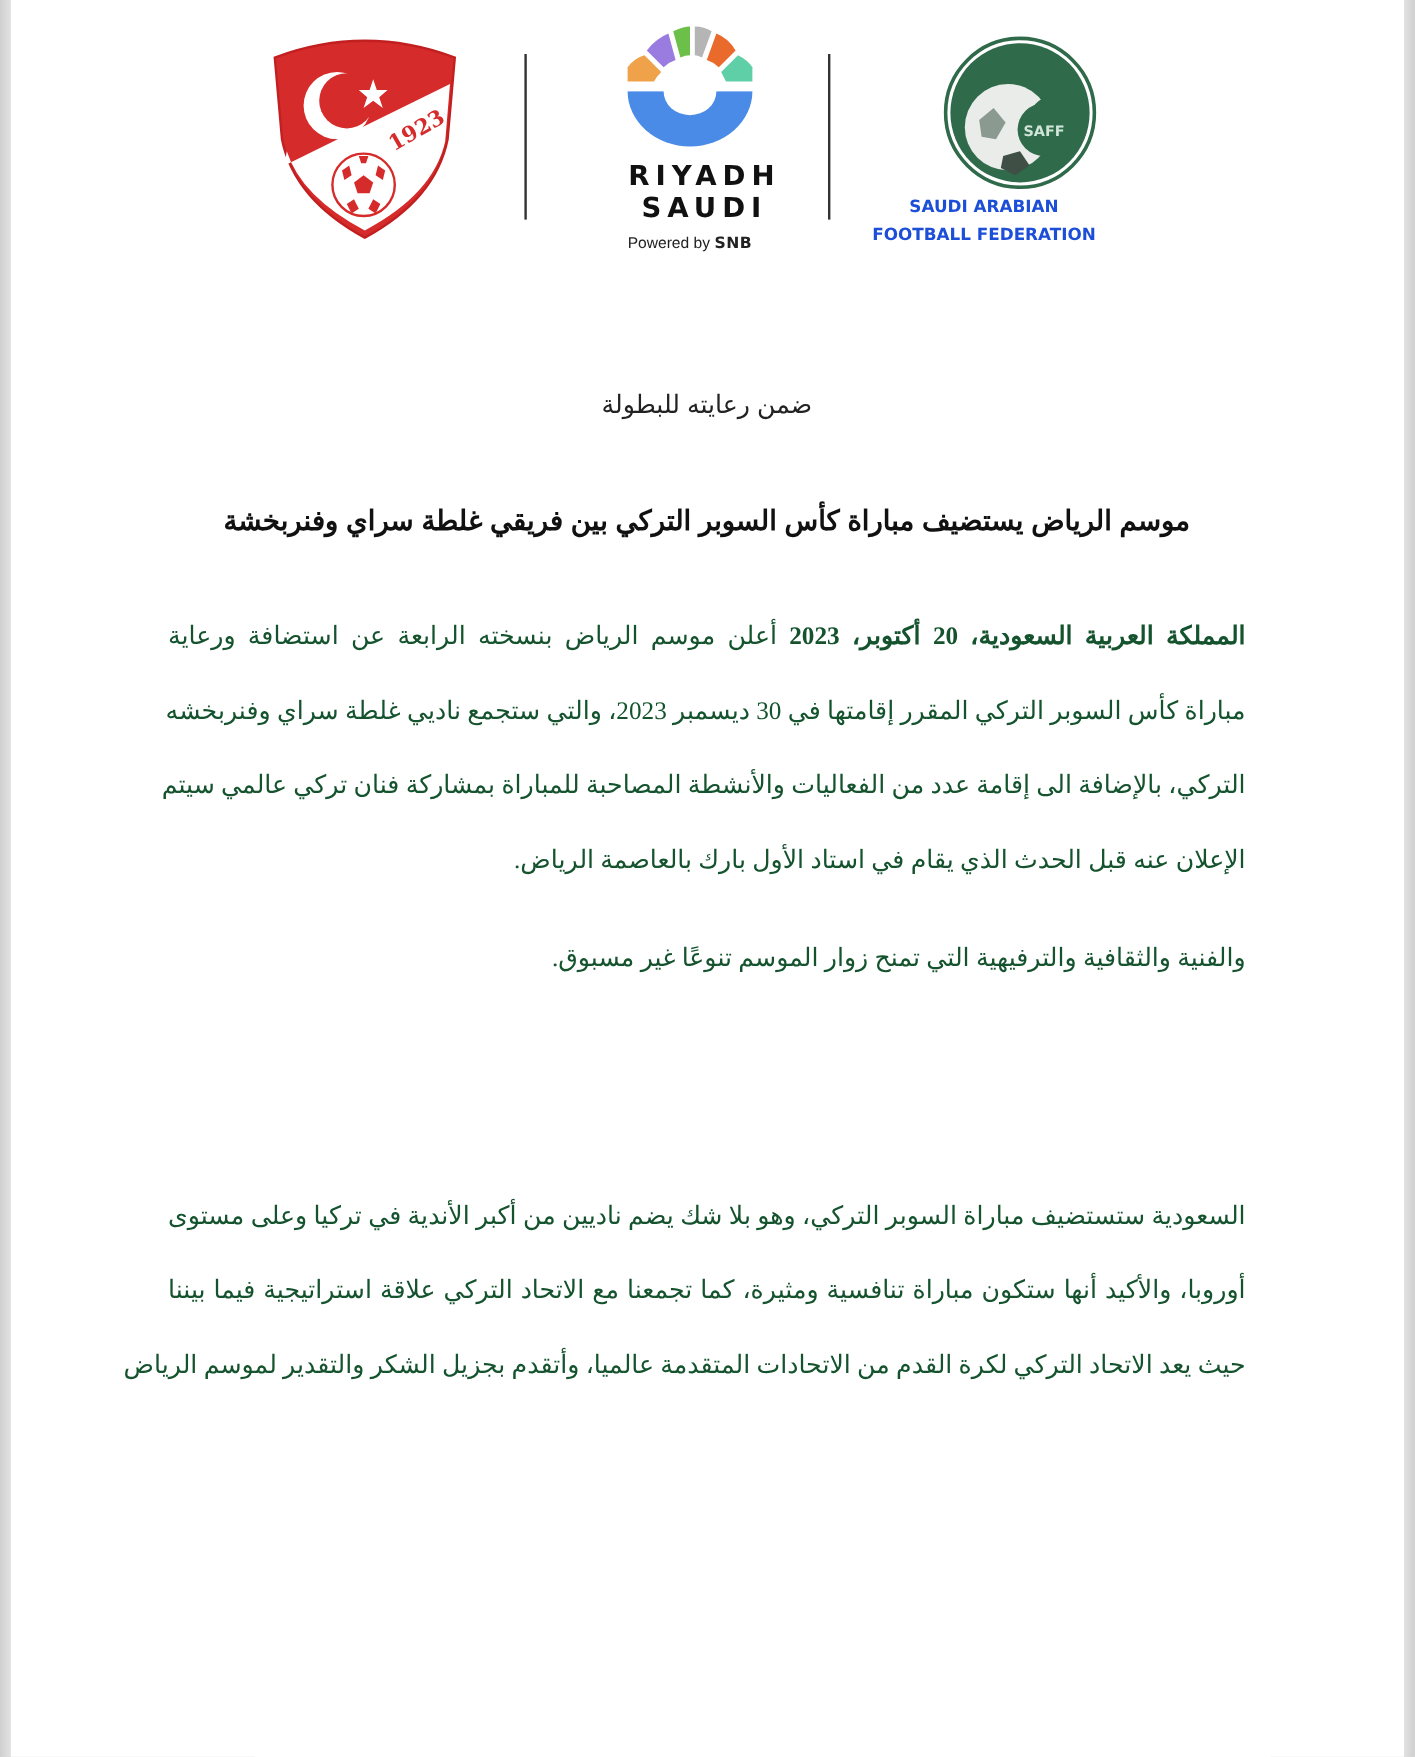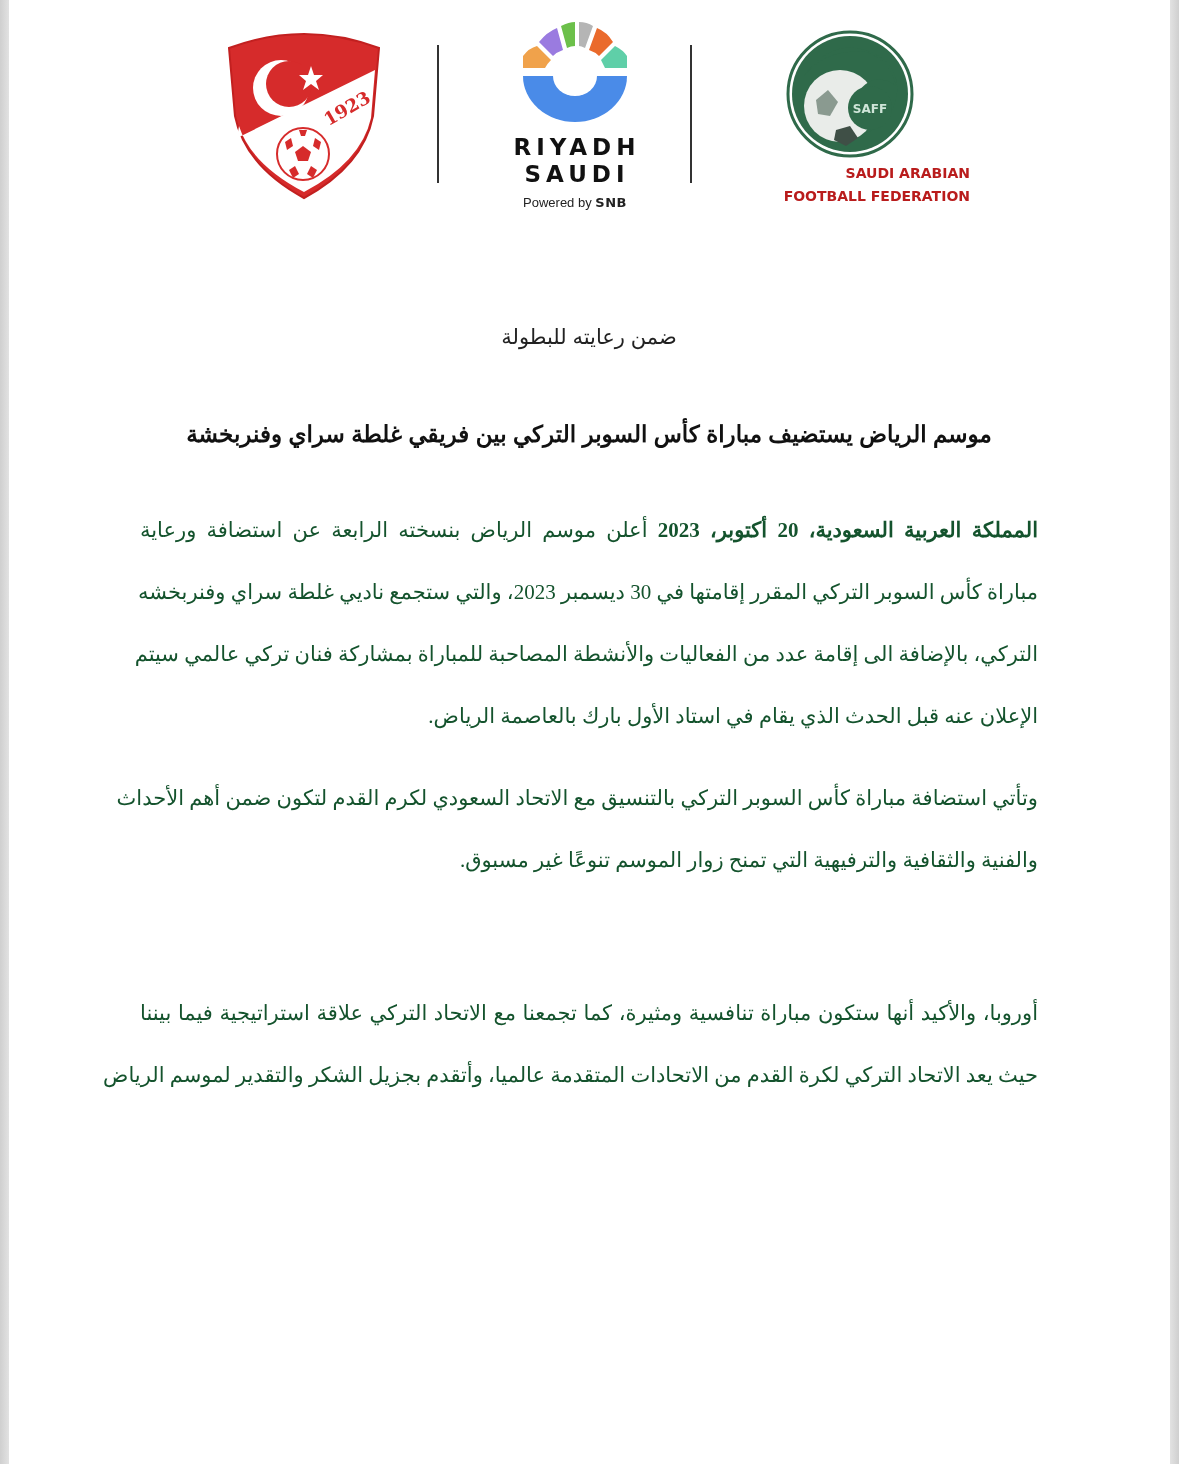--- a/index.html
+++ b/index.html
@@ -25,36 +25,36 @@
       background: linear-gradient(to left, #cfcfcf, #e2e2e2);
     }
     
     .logo-tff { position: absolute; left: 223px; top: 26px; width: 162px; height: 176px; }
     .divider { position: absolute; width: 2px; background: #333; }
     .divider.d1 { left: 437px; top: 45px; height: 138px; }
     .divider.d2 { left: 690px; top: 45px; height: 138px; }
     .logo-rs { position: absolute; left: 510px; top: 20px; width: 130px; height: 200px; }
     .rs-mark { position: absolute; left: 5px; top: 0; width: 120px; height: 105px; }
     .rs-title {
-      position: absolute; left: 2px; width: 130px; text-align: center;
+      position: absolute; left: 12px; width: 130px; text-align: center;
       font-family: "DejaVu Sans", sans-serif; font-weight: bold;
       font-size: 23px; letter-spacing: 5px; color: #111; line-height: 1;
     }
     .rs-title.l1 { top: 116px; }
     .rs-title.l2 { top: 143px; }
     .rs-powered {
       position: absolute; left: 0; width: 130px; top: 175px; text-align: center;
       font-family: "Liberation Sans", sans-serif; font-size: 13px; color: #222;
     }
     .rs-powered b { font-family: "DejaVu Sans", sans-serif; font-weight: bold; font-size: 13px; letter-spacing: 0.5px; }
     .logo-saff { position: absolute; left: 786px; top: 30px; width: 128px; height: 128px; }
     .saff-name {
-      position: absolute; left: 730px; width: 240px; text-align: right;
+      position: absolute; left: 700px; width: 240px; text-align: center;
       font-family: "DejaVu Sans", sans-serif; font-weight: bold;
-      font-size: 14px; color: #b91c1c; line-height: 1;
+      font-size: 14px; color: #1d4ed8; line-height: 1;
     }
     .saff-name.l1 { top: 166px; }
     .saff-name.l2 { top: 189px; }
     .subtitle {
       position: absolute; left: 140px; width: 898px; top: 325px;
       text-align: center; direction: rtl;
       font-family: "Liberation Sans", sans-serif; font-size: 21px; color: #222;
     }
     .headline {
       position: absolute; left: 140px; width: 898px; top: 421px;
@@ -140,20 +140,20 @@
   <div class="line">
     <span class="bold">المملكة العربية السعودية، 20 أكتوبر، 2023</span>
     <span>أعلن موسم الرياض بنسخته الرابعة عن استضافة ورعاية</span>
   </div>
   <div class="line">مباراة كأس السوبر التركي المقرر إقامتها في 30 ديسمبر 2023، والتي ستجمع ناديي غلطة سراي وفنربخشه</div>
   <div class="line">التركي، بالإضافة الى إقامة عدد من الفعاليات والأنشطة المصاحبة للمباراة بمشاركة فنان تركي عالمي سيتم</div>
   <div class="line last">الإعلان عنه قبل الحدث الذي يقام في استاد الأول بارك بالعاصمة الرياض.</div>
 </div>
 
 <div class="para p2">
-  <div class="line">وتأتي استضافة مباراة كأس السوبر التركي بالتنسيق مع الاتحاد السعودي لكرم القدم لتكون ضمن أهم الأحداث</div>
   <div class="line last">والفنية والثقافية والترفيهية التي تمنح زوار الموسم تنوعًا غير مسبوق.</div>
 </div>
 
 <div class="para p3">
+  <div class="line">السعودية ستستضيف مباراة السوبر التركي، وهو بلا شك يضم ناديين من أكبر الأندية في تركيا وعلى مستوى</div>
   <div class="line">أوروبا، والأكيد أنها ستكون مباراة تنافسية ومثيرة، كما تجمعنا مع الاتحاد التركي علاقة استراتيجية فيما بيننا</div>
   <div class="line">حيث يعد الاتحاد التركي لكرة القدم من الاتحادات المتقدمة عالميا، وأتقدم بجزيل الشكر والتقدير لموسم الرياض</div>
 </div>
 
 </body></html>

